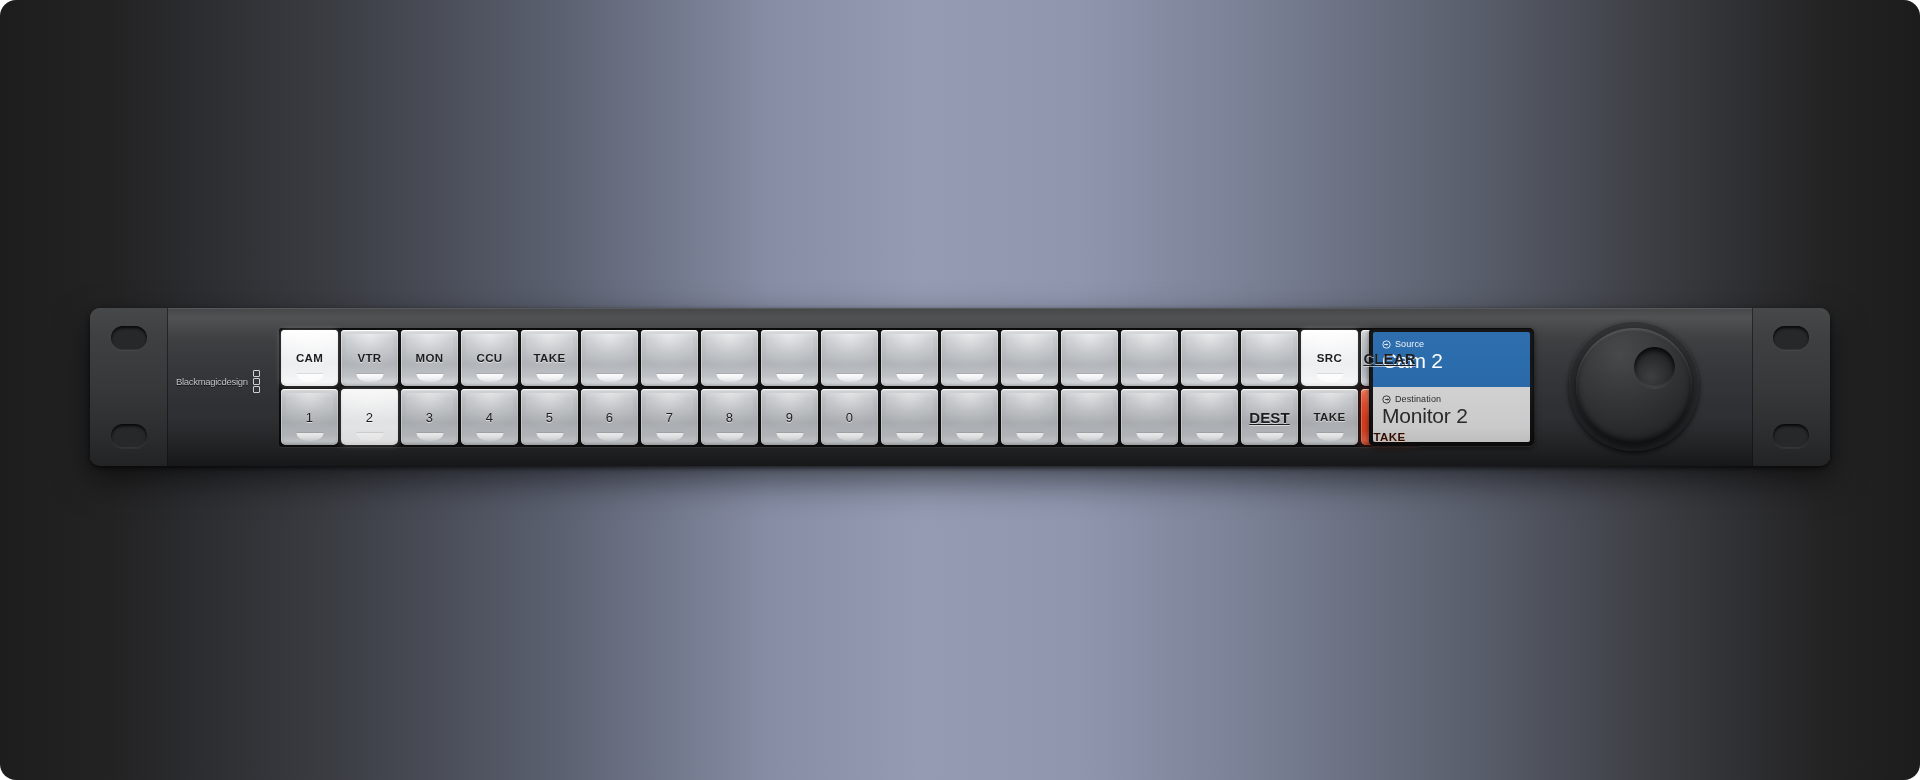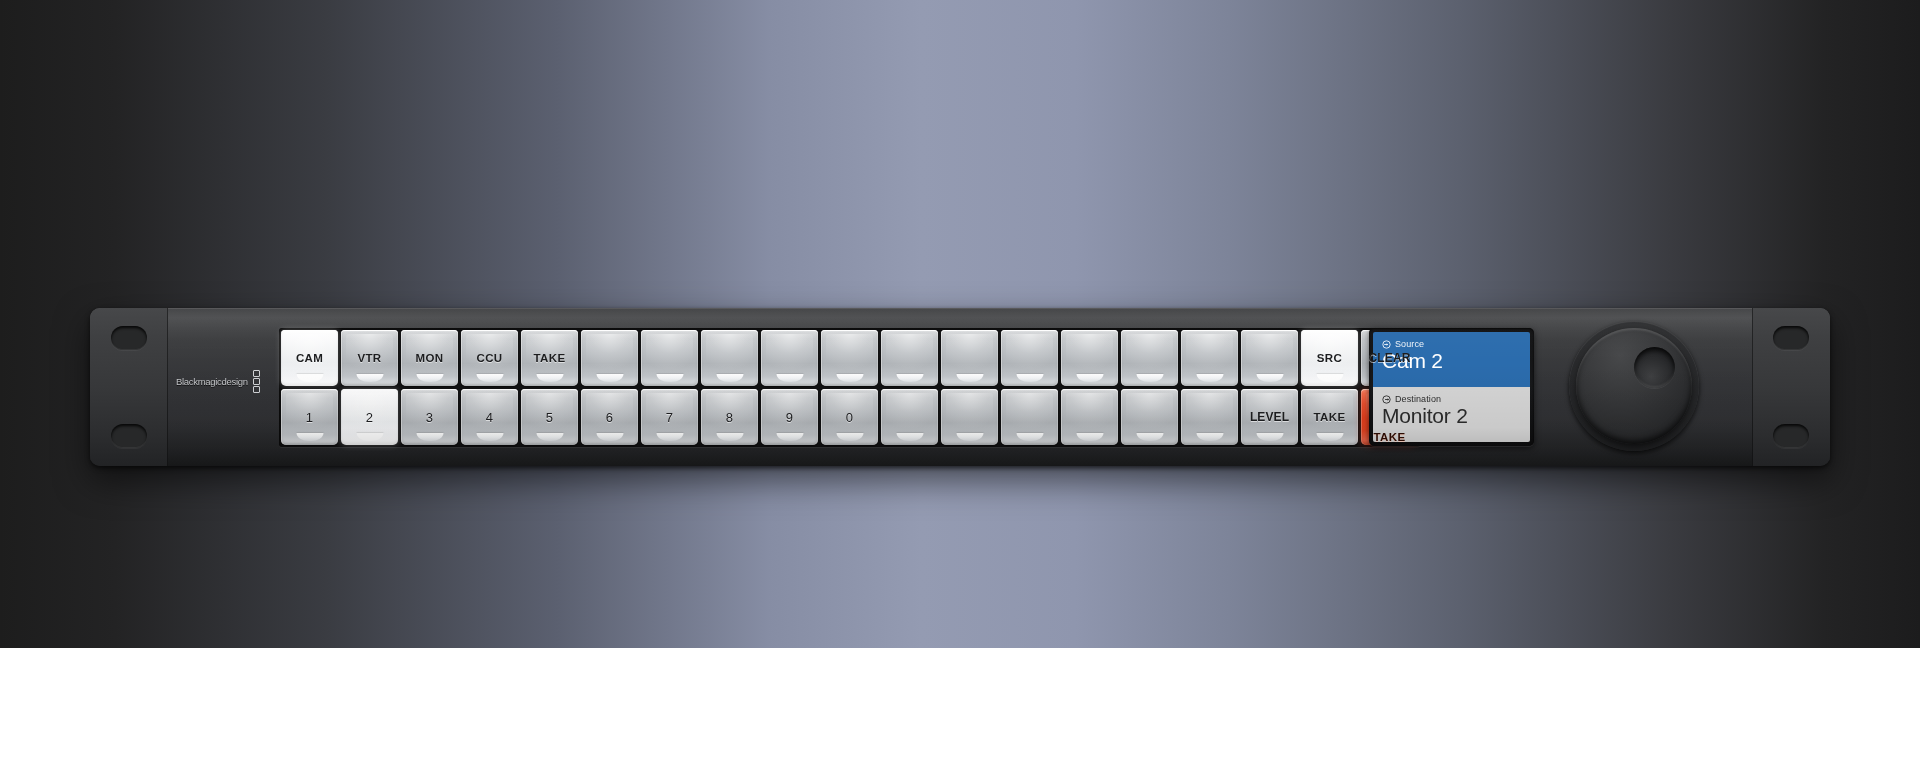--- a/index.html
+++ b/index.html
@@ -9,35 +9,36 @@
     width: 1920px;
     height: 780px;
     overflow: hidden;
     font-family: "Liberation Sans", sans-serif;
   }
 
   
   #stage {
     position: relative;
     width: 1920px;
-    height: 648px;
+    height: 780px;
     background:
       linear-gradient(to right,
         #1d1d1d 0%,
         #232324 6%,
         #3a3c42 17%,
         #5b6070 29%,
         #868da4 40%,
         #949bb2 48%,
         #8f96ae 56%,
         #7d8499 64%,
         #5c616f 76%,
         #3a3b40 87%,
         #232324 95%,
         #1c1c1d 100%);
+    border-radius: 16px;
   }
 
   
   #panel {
     position: absolute;
     left: 90px;
     top: 308px;
     width: 1740px;
     height: 158px;
     border-radius: 10px;
@@ -195,21 +196,21 @@
     position: relative;
     z-index: 2;
     font-size: 11.5px;
     font-weight: bold;
     color: #1c1d1f;
     letter-spacing: .35px;
     text-shadow: 0 1px 0 rgba(255,255,255,.55);
     user-select: none;
   }
   .key-label.numeric { font-size: 13px; font-weight: normal; }
-  .key-label.narrow  { font-size: 12px; letter-spacing: .1px; }
+  .key-label.narrow  { font-size: 15px; letter-spacing: .1px; text-decoration: underline; }
 
   
   .key.lit {
     background:
       linear-gradient(to bottom,
         #ffffff 0%,
         #fbfbfc 10%,
         #f3f4f5 35%,
         #eceef0 58%,
         #f4f5f7 82%,
@@ -509,21 +510,21 @@
           <div class="key">
             <span class="key-label"></span>
           </div>
           <div class="key">
             <span class="key-label"></span>
           </div>
           <div class="key">
             <span class="key-label"></span>
           </div>
           <div class="key">
-            <span class="key-label narrow">LEVEL</span>
+            <span class="key-label narrow">DEST</span>
           </div>
           <div class="key">
             <span class="key-label">TAKE</span>
           </div>
           <div class="key danger">
             <span class="key-label">TAKE</span>
           </div>
         </div>
       </div>
 

